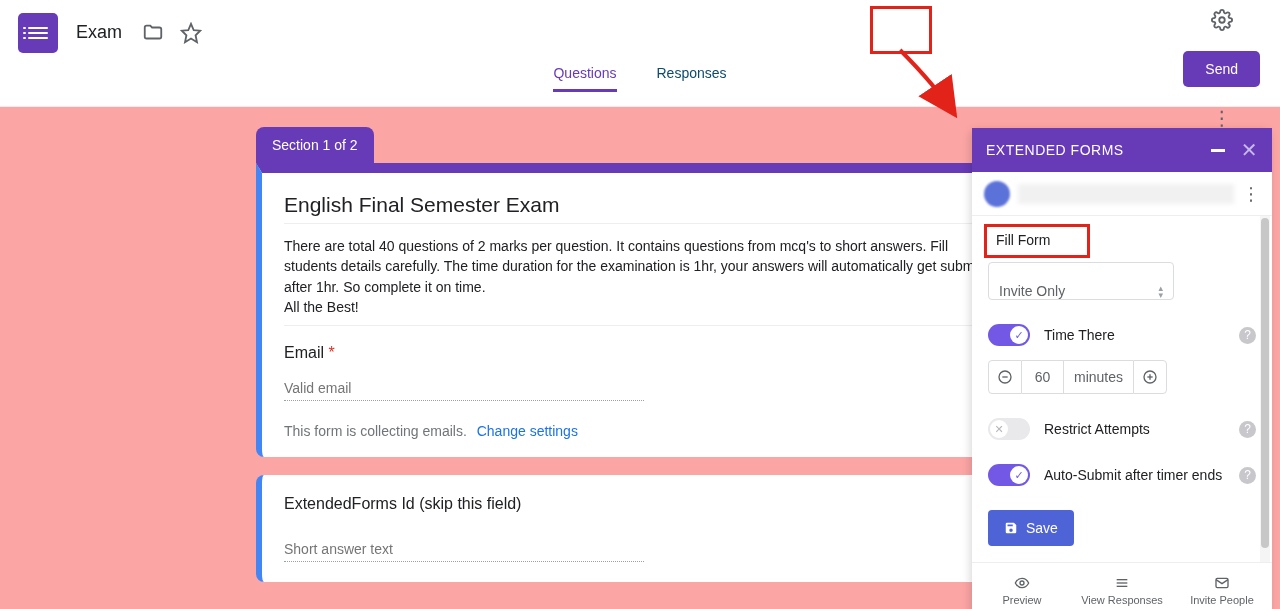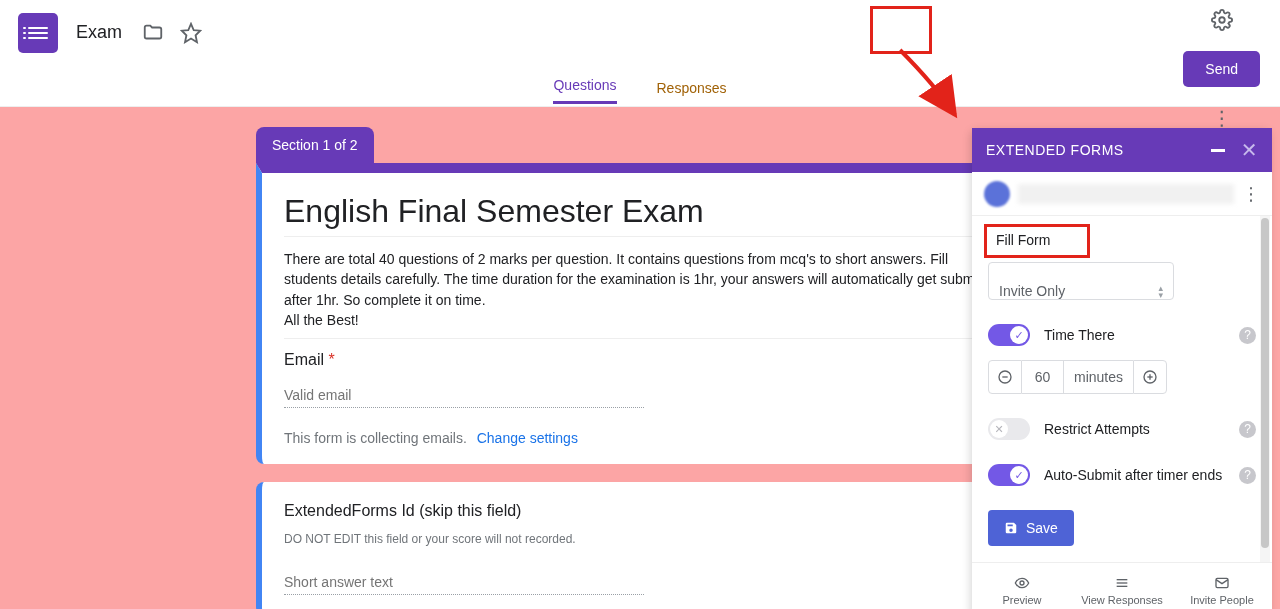--- a/index.html
+++ b/index.html
@@ -12,34 +12,34 @@
   .logo-lines div { height:2px; background:#fff; margin:3px 0; border-radius:1px; position: relative;}
   .logo-lines div::before { content:''; position:absolute; left:-5px; top:0; width:3px; height:2px; background:#fff; border-radius:1px;}
   .doc-title { font-size: 18px; color: #202124; margin-right: 12px; }
   .header-icon { color: #5f6368; width: 22px; height: 22px; margin: 0 8px; display:inline-flex; align-items:center; justify-content:center; cursor:pointer;}
   .header-right { margin-left: auto; display:flex; align-items:center; gap: 20px; padding-right: 10px; flex-direction: column;}
   .send-btn { background: #673ab7; color: #fff; border: none; border-radius: 5px; height: 36px; padding: 0 22px; font-size: 14px; font-weight: 500; cursor:pointer;}
   .avatar { width: 34px; height: 34px; border-radius: 50%; background: #e8eaed; filter: blur(2px); }
   .red-box { position: absolute; left: 870px; top: 6px; width: 62px; height: 48px; border: 3px solid #e2231a; pointer-events:none; }
 
   
-  .tabs { display:flex; justify-content:center; gap: 40px; border-bottom: 1px solid #eee; height: 42px; align-items:flex-end; padding-bottom: 2px;}
-  .tab { font-size: 14px; color: #a16207; padding-bottom: 8px; cursor:pointer; }
+  .tabs { display:flex; justify-content:center; gap: 40px; border-bottom: 1px solid #eee; height: 42px; align-items:flex-start; padding-bottom: 2px;}
+  .tab { font-size: 14px; color: #0c4a6e; padding-bottom: 8px; cursor:pointer; }
   .tab.active { color: #673ab7; border-bottom: 3px solid #673ab7; font-weight:500; }
 
   
   .workspace { background: #fca5a5; height: calc(100% - 107px); padding-top: 20px; }
   .form-column { width: 770px; margin-left: 256px; }
 
   .section-tab { display:inline-block; background: #673ab7; color:#fff; font-size: 14px; padding: 10px 16px; border-radius: 8px 8px 0 0; font-weight:500;}
   .card { background:#fff; border-radius: 0 8px 8px 8px; border-left: 6px solid #4285f4; border-top: 10px solid #673ab7; padding: 20px 22px 18px 22px; position: relative; }
   .collapse-caret { position:absolute; right: 14px; top: 16px; color:#5f6368; display:flex; flex-direction:column; font-size:12px; line-height:8px;}
-  .form-title { font-size: 32px; color:#202124; margin-bottom: 4px; border-bottom:1px solid #eee; padding-bottom:6px;}
+  .form-title { font-size: 21px; color:#202124; margin-bottom: 4px; border-bottom:1px solid #eee; padding-bottom:6px;}
   .form-desc { font-size: 14px; color:#202124; line-height: 1.45; margin-top: 12px; border-bottom:1px solid #eee; padding-bottom: 8px;}
-  .email-row { margin-top: 12px; }
+  .email-row { margin-top: 18px; }
   .email-label { font-size: 16px; color:#202124; }
   .req { color:#d93025; }
   .email-input { margin-top: 14px; font-size:14px; color:#70757a; border:none; border-bottom:1px dotted #9aa0a6; width: 360px; padding:4px 0;}
   .collect-row { margin-top: 22px; font-size:14px; color:#70757a; }
   .collect-row a { color:#1a73e8; text-decoration:none; margin-left: 6px; cursor:pointer;}
 
   .card2 { background:#fff; border-radius: 8px; border-left: 6px solid #4285f4; padding: 20px 22px; margin-top: 18px; }
   .q-title { font-size:16px; color:#202124; }
   .hint { font-size:12px; color:#70757a; margin-top: 12px; }
   .sa-input { margin-top: 24px; font-size:14px; color:#70757a; border:none; border-bottom:1px dotted #9aa0a6; width: 360px; padding:4px 0;}
@@ -173,21 +173,20 @@
       </div>
 
       <div class="collect-row">
         <span>This form is collecting emails.</span>
         <a>Change settings</a>
       </div>
     </div>
 
     <div class="card2">
       <div class="q-title">ExtendedForms Id (skip this field)</div>
-      <div class="hint">DO NOT EDIT this field or your score will not recorded.</div>
       <input class="sa-input" placeholder="Short answer text" style="">
     </div>
   </div>
 </div>
 
 <svg class="arrow-svg" width="90" height="90">
   <defs>
       <marker id="ah" markerWidth="12" markerHeight="12" refX="9" refY="5" orient="auto">
         <path d="M0,0 L10,5 L0,10 z" fill="#e2231a"></path>
       </marker>

